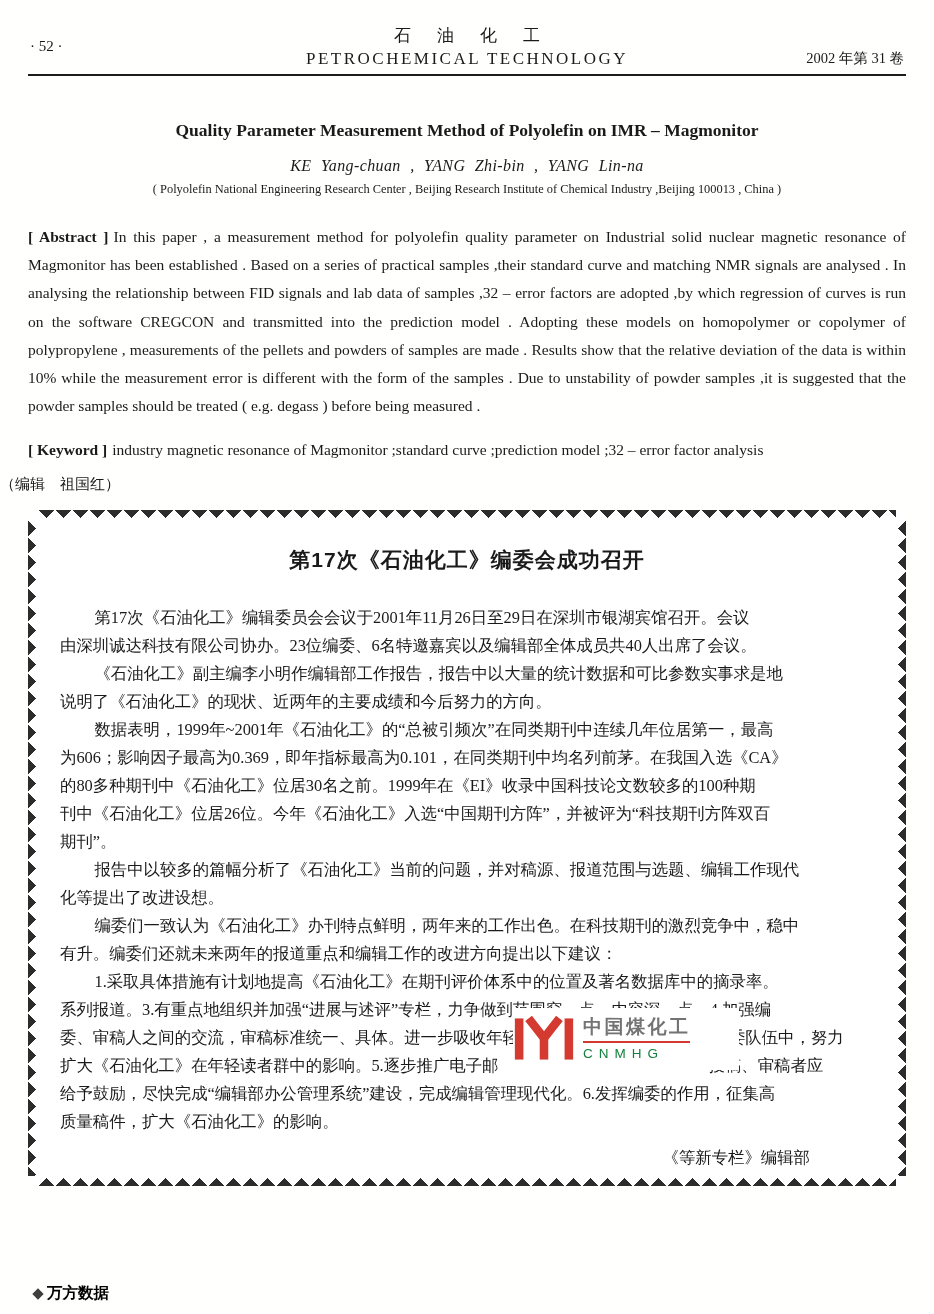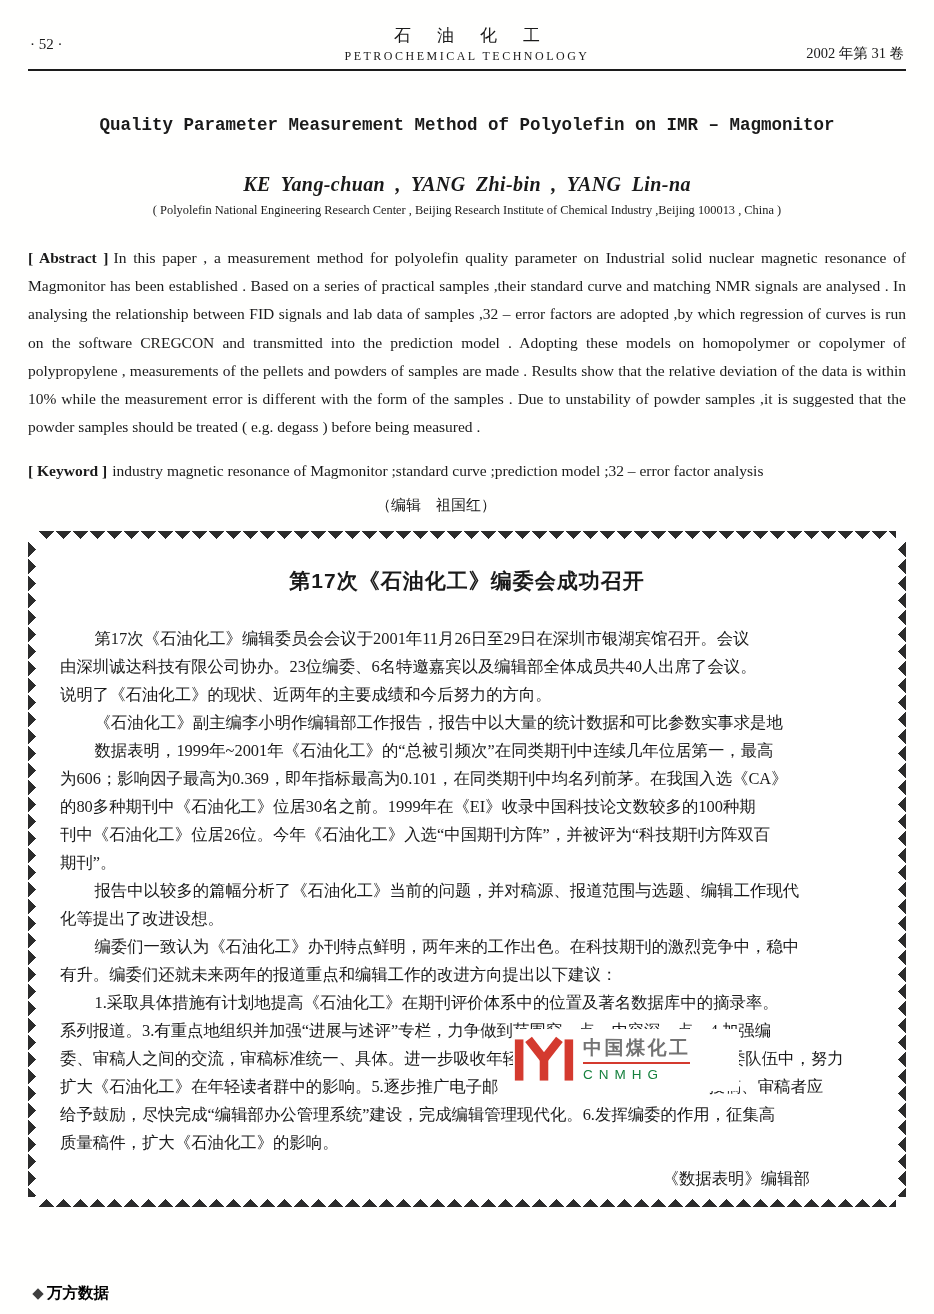--- a/index.html
+++ b/index.html
@@ -9,34 +9,34 @@
     font-family:"Liberation Serif","DejaVu Serif",serif;
   }
   
   .page-header {
     display:grid; grid-template-columns:1fr auto 1fr; align-items:center;
     padding:24px 30px 0 30px;
   }
   .ph-left { font-size:15px; justify-self:start; }
   .ph-center { text-align:center; }
   .jt-cn { font-size:17px; letter-spacing:26px; margin-right:-26px; }
-  .jt-en { font-size:12px; letter-spacing:2.5px; margin-top:2px; }
+  .jt-en { font-size:17px; letter-spacing:2.5px; margin-top:2px; }
   .ph-right { font-size:14.5px; justify-self:end; align-self:end; padding-bottom:1px; }
   .header-rule { margin:5px 28px 0 28px; border-bottom:2.5px solid #1c1c1c; }
 
   
-  .article-title { margin:44px 40px 0 40px; text-align:center; font-size:17.5px; font-weight:bold;font-family:Liberation Mono, monospace; }
-  .authors { margin-top:38px; text-align:center; font-style:italic; font-size:20px; word-spacing:5px; letter-spacing:.4px;font-weight:bold; }
+  .article-title { margin:44px 40px 0 40px; text-align:center; font-size:17.5px; font-weight:bold; }
+  .authors { margin-top:16px; text-align:center; font-style:italic; font-size:16px; word-spacing:5px; letter-spacing:.4px; }
   .affiliation { margin-top:7px; text-align:center; font-size:12.4px; }
 
   
   .abstract, .keyword { margin:26px 28px 0 28px; font-size:15.5px; line-height:1.82; text-align:justify; }
   .keyword { margin-top:16px; }
   .label { font-weight:bold; margin-right:5px; }
-  .editor-note { margin:10px 62px 0 0; text-align:center; font-size:15px; }
+  .editor-note { margin:10px 62px 0 0; text-align:left; font-size:15px; }
 
   
   .news-box { position:relative; margin:16px 28px 16px 28px; padding:36px 32px 14px 32px; background:#fff; }
   .zz { position:absolute; pointer-events:none; }
   .zz-top { top:0; left:10px; right:10px; height:8px;
     background:conic-gradient(from 315deg at 50% 100%, #2c2c2c 0 90deg, transparent 90deg) 0 0/17px 8px repeat-x; }
   .zz-bottom { bottom:0; left:10px; right:10px; height:8px;
     background:conic-gradient(from 135deg at 50% 0%, #2c2c2c 0 90deg, transparent 90deg) 0 0/17px 8px repeat-x; }
   .zz-left { left:0; top:10px; bottom:10px; width:8px;
     background:conic-gradient(from 225deg at 100% 50%, #2c2c2c 0 90deg, transparent 90deg) 0 0/8px 17px repeat-y; }
@@ -94,22 +94,22 @@
     <i class="zz zz-top"></i>
     <i class="zz zz-bottom"></i>
     <i class="zz zz-left"></i>
     <i class="zz zz-right"></i>
 
     <h2 class="news-title">第17次《石油化工》编委会成功召开</h2>
 
     <div class="ln indent">第17次《石油化工》编辑委员会会议于2001年11月26日至29日在深圳市银湖宾馆召开。会议</div>
     <div class="ln">由深圳诚达科技有限公司协办。23位编委、6名特邀嘉宾以及编辑部全体成员共40人出席了会议。</div>
 
+    <div class="ln indent">《石油化工》副主编李小明作编辑部工作报告，报告中以大量的统计数据和可比参数实事求是地</div>
     <div class="ln">说明了《石油化工》的现状、近两年的主要成绩和今后努力的方向。</div>
-    <div class="ln indent">《石油化工》副主编李小明作编辑部工作报告，报告中以大量的统计数据和可比参数实事求是地</div>
 
     <div class="ln indent">数据表明，1999年~2001年《石油化工》的“总被引频次”在同类期刊中连续几年位居第一，最高</div>
     <div class="ln">为606；影响因子最高为0.369，即年指标最高为0.101，在同类期刊中均名列前茅。在我国入选《CA》</div>
     <div class="ln">的80多种期刊中《石油化工》位居30名之前。1999年在《EI》收录中国科技论文数较多的100种期</div>
     <div class="ln">刊中《石油化工》位居26位。今年《石油化工》入选“中国期刊方阵”，并被评为“科技期刊方阵双百</div>
     <div class="ln">期刊”。</div>
 
     <div class="ln indent">报告中以较多的篇幅分析了《石油化工》当前的问题，并对稿源、报道范围与选题、编辑工作现代</div>
     <div class="ln">化等提出了改进设想。</div>
 
@@ -132,21 +132,21 @@
               <span class="cnmhg-cn">中国煤化工</span>
               <span class="cnmhg-en">CNMHG</span>
             </span>
           </span></span><span>委队伍中，努力</span></div>
 
     <div class="ln"><span>扩大《石油化工》在年轻读者群中的影响。5.逐步推广电子邮</span><span class="logo-hole2"></span><span>投稿、审稿者应</span></div>
 
     <div class="ln">给予鼓励，尽快完成“编辑部办公管理系统”建设，完成编辑管理现代化。6.发挥编委的作用，征集高</div>
     <div class="ln">质量稿件，扩大《石油化工》的影响。</div>
 
-    <div class="news-signoff">《数据表明》编辑部</div>
+    <div class="news-signoff">《等新专栏》编辑部</div>
   </section>
 
   <div class="footer-watermark">
       <span class="wf-mark"></span>
       <span>万方数据</span>
     </div>
 
 </div>
 
 </body></html>

